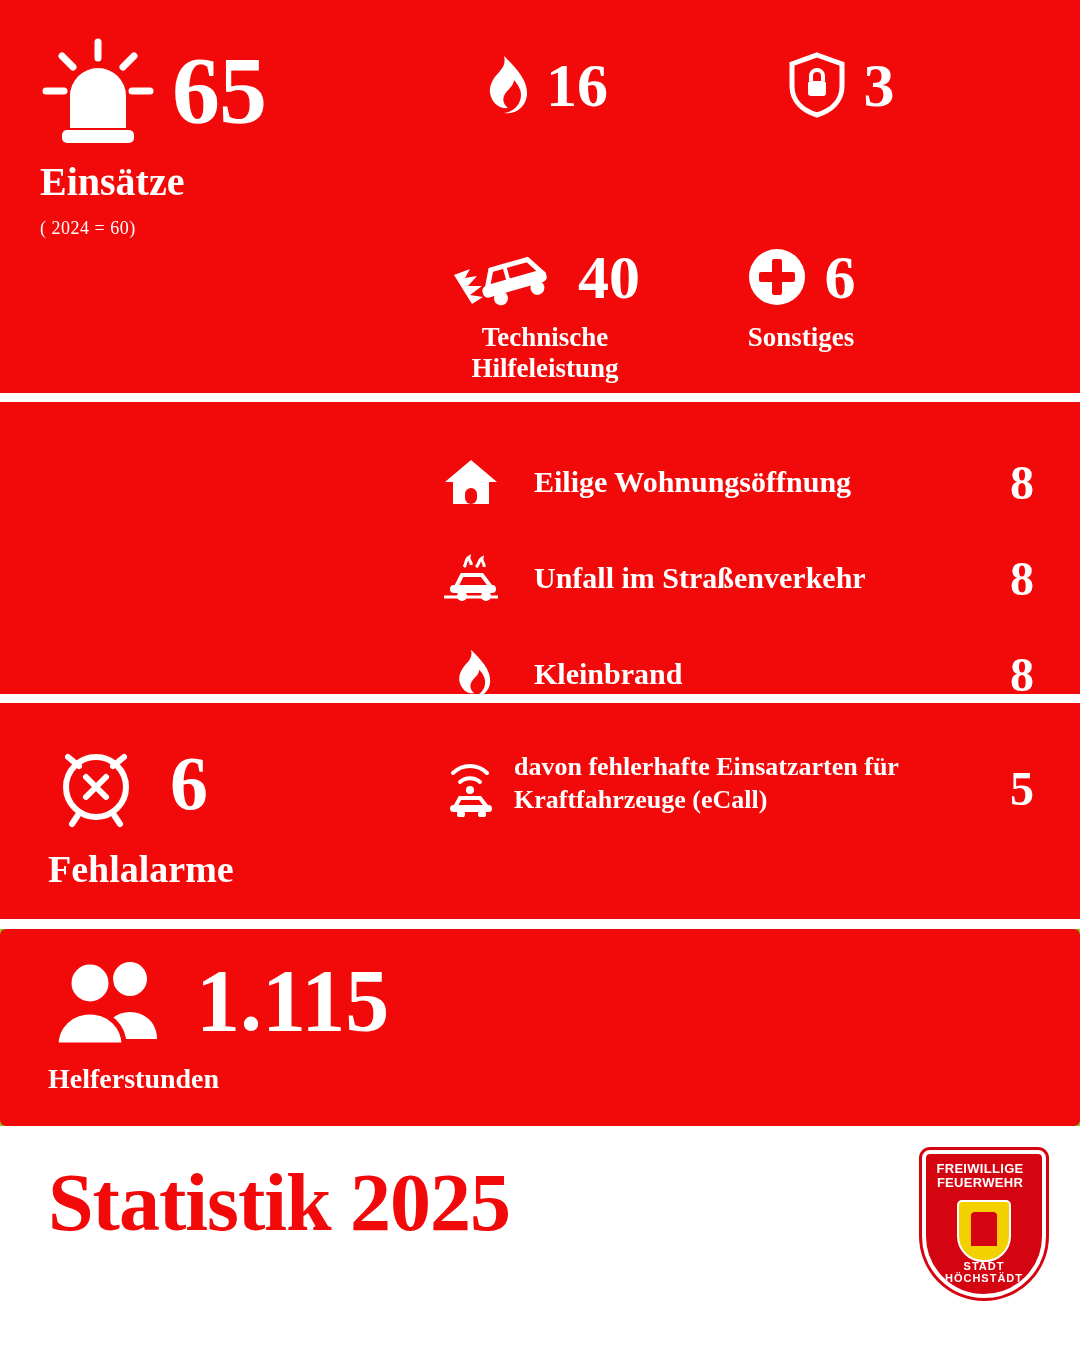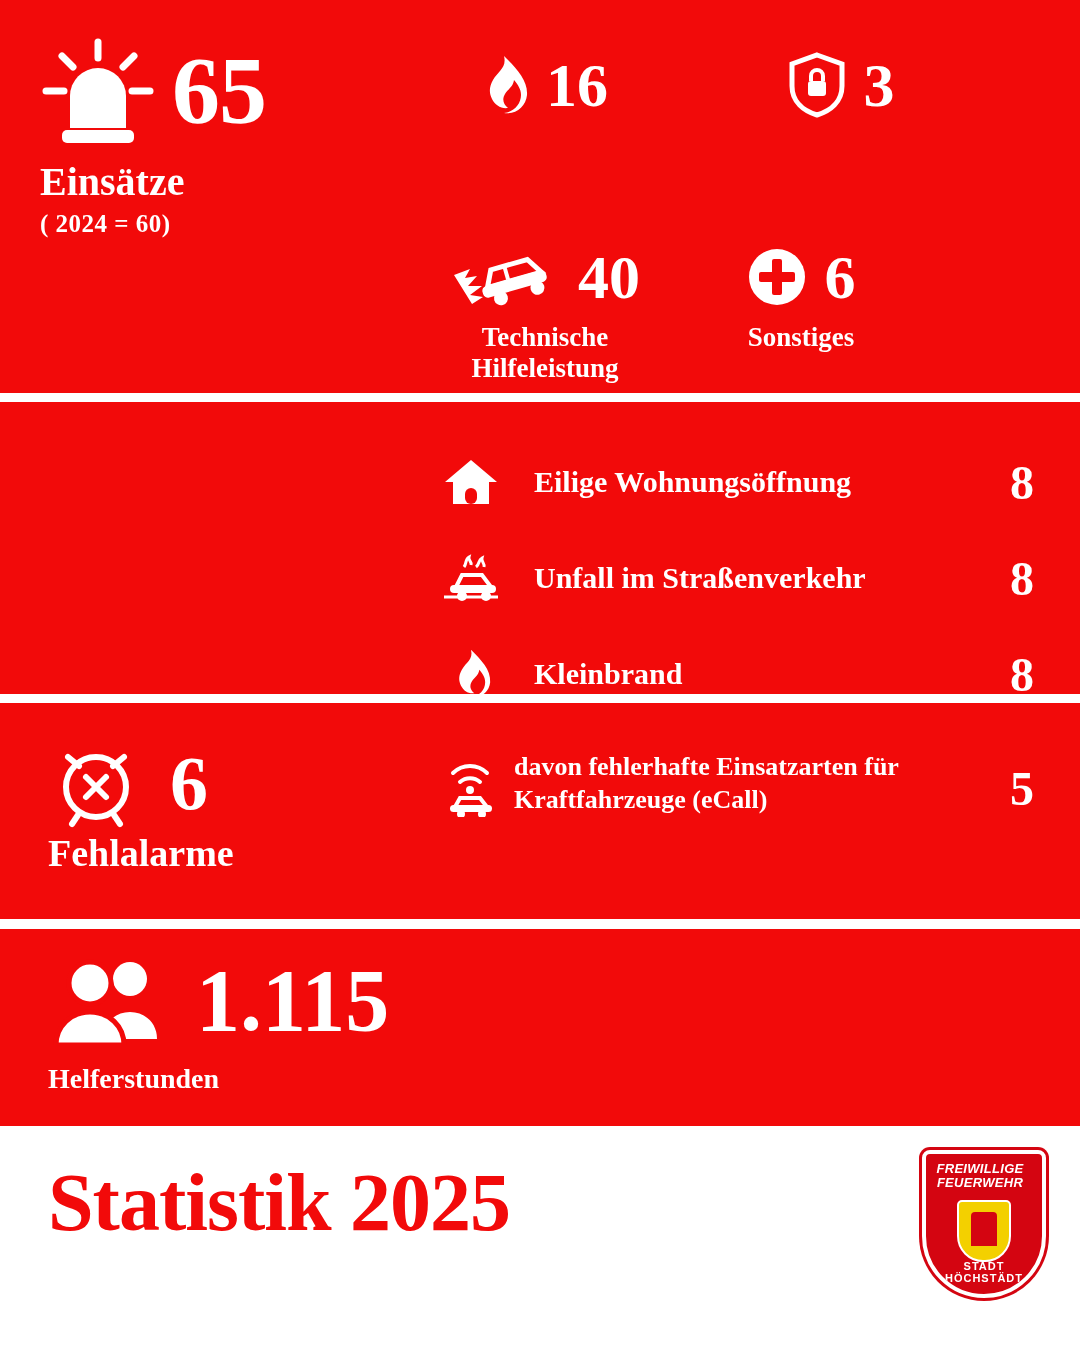--- a/index.html
+++ b/index.html
@@ -54,23 +54,23 @@
     line-height: 1;
     letter-spacing: -1px;
   }
   .einsaetze-label {
     font-weight: bold;
     font-size: 40px;
     margin-top: 14px;
     line-height: 1.1;
   }
   .einsaetze-sub {
-    font-size: 25px;
-    font-weight: bold;
-    margin-top: 6px;
+    font-size: 18px;
+    font-weight: normal;
+    margin-top: 14px;
     letter-spacing: .5px;
   }
   .cat {
     position: absolute;
     text-align: center;
   }
   .cat-top {
     display: flex;
     align-items: center;
     justify-content: center;
@@ -159,21 +159,21 @@
     gap: 26px;
   }
   .fehl-num {
     font-weight: bold;
     font-size: 76px;
     line-height: 1;
   }
   .fehl-label {
     font-weight: bold;
     font-size: 38px;
-    margin-top: 0;
+    margin-top: 16px;
   }
   .fehl-right {
     position: absolute;
     left: 440px;
     top: 48px;
     right: 46px;
     display: flex;
     align-items: flex-start;
   }
   .fehl-right-icon {
@@ -194,20 +194,21 @@
     font-size: 48px;
     width: 60px;
     text-align: right;
     padding-top: 10px;
   }
 
   
   .band-helfer {
     height: 210px;
     position: relative;
+    border-radius: 6px;
   }
   .helfer-inner {
     position: absolute;
     left: 48px;
     top: 26px;
   }
   .helfer-row {
     display: flex;
     align-items: center;
     gap: 26px;
@@ -262,21 +263,20 @@
     top: 8px;
     left: 0;
     right: 8px;
     text-align: center;
     color: #ffffff;
     font-family: "Liberation Sans", sans-serif;
     font-weight: bold;
     font-size: 13px;
     line-height: 1.1;
     letter-spacing: .3px;
-    font-style: italic;
   }
   .logo-crest {
     position: absolute;
     top: 46px;
     left: 50%;
     transform: translateX(-50%);
     width: 54px;
     height: 62px;
     background: #f3d000;
     border-radius: 5px 5px 26px 26px;

